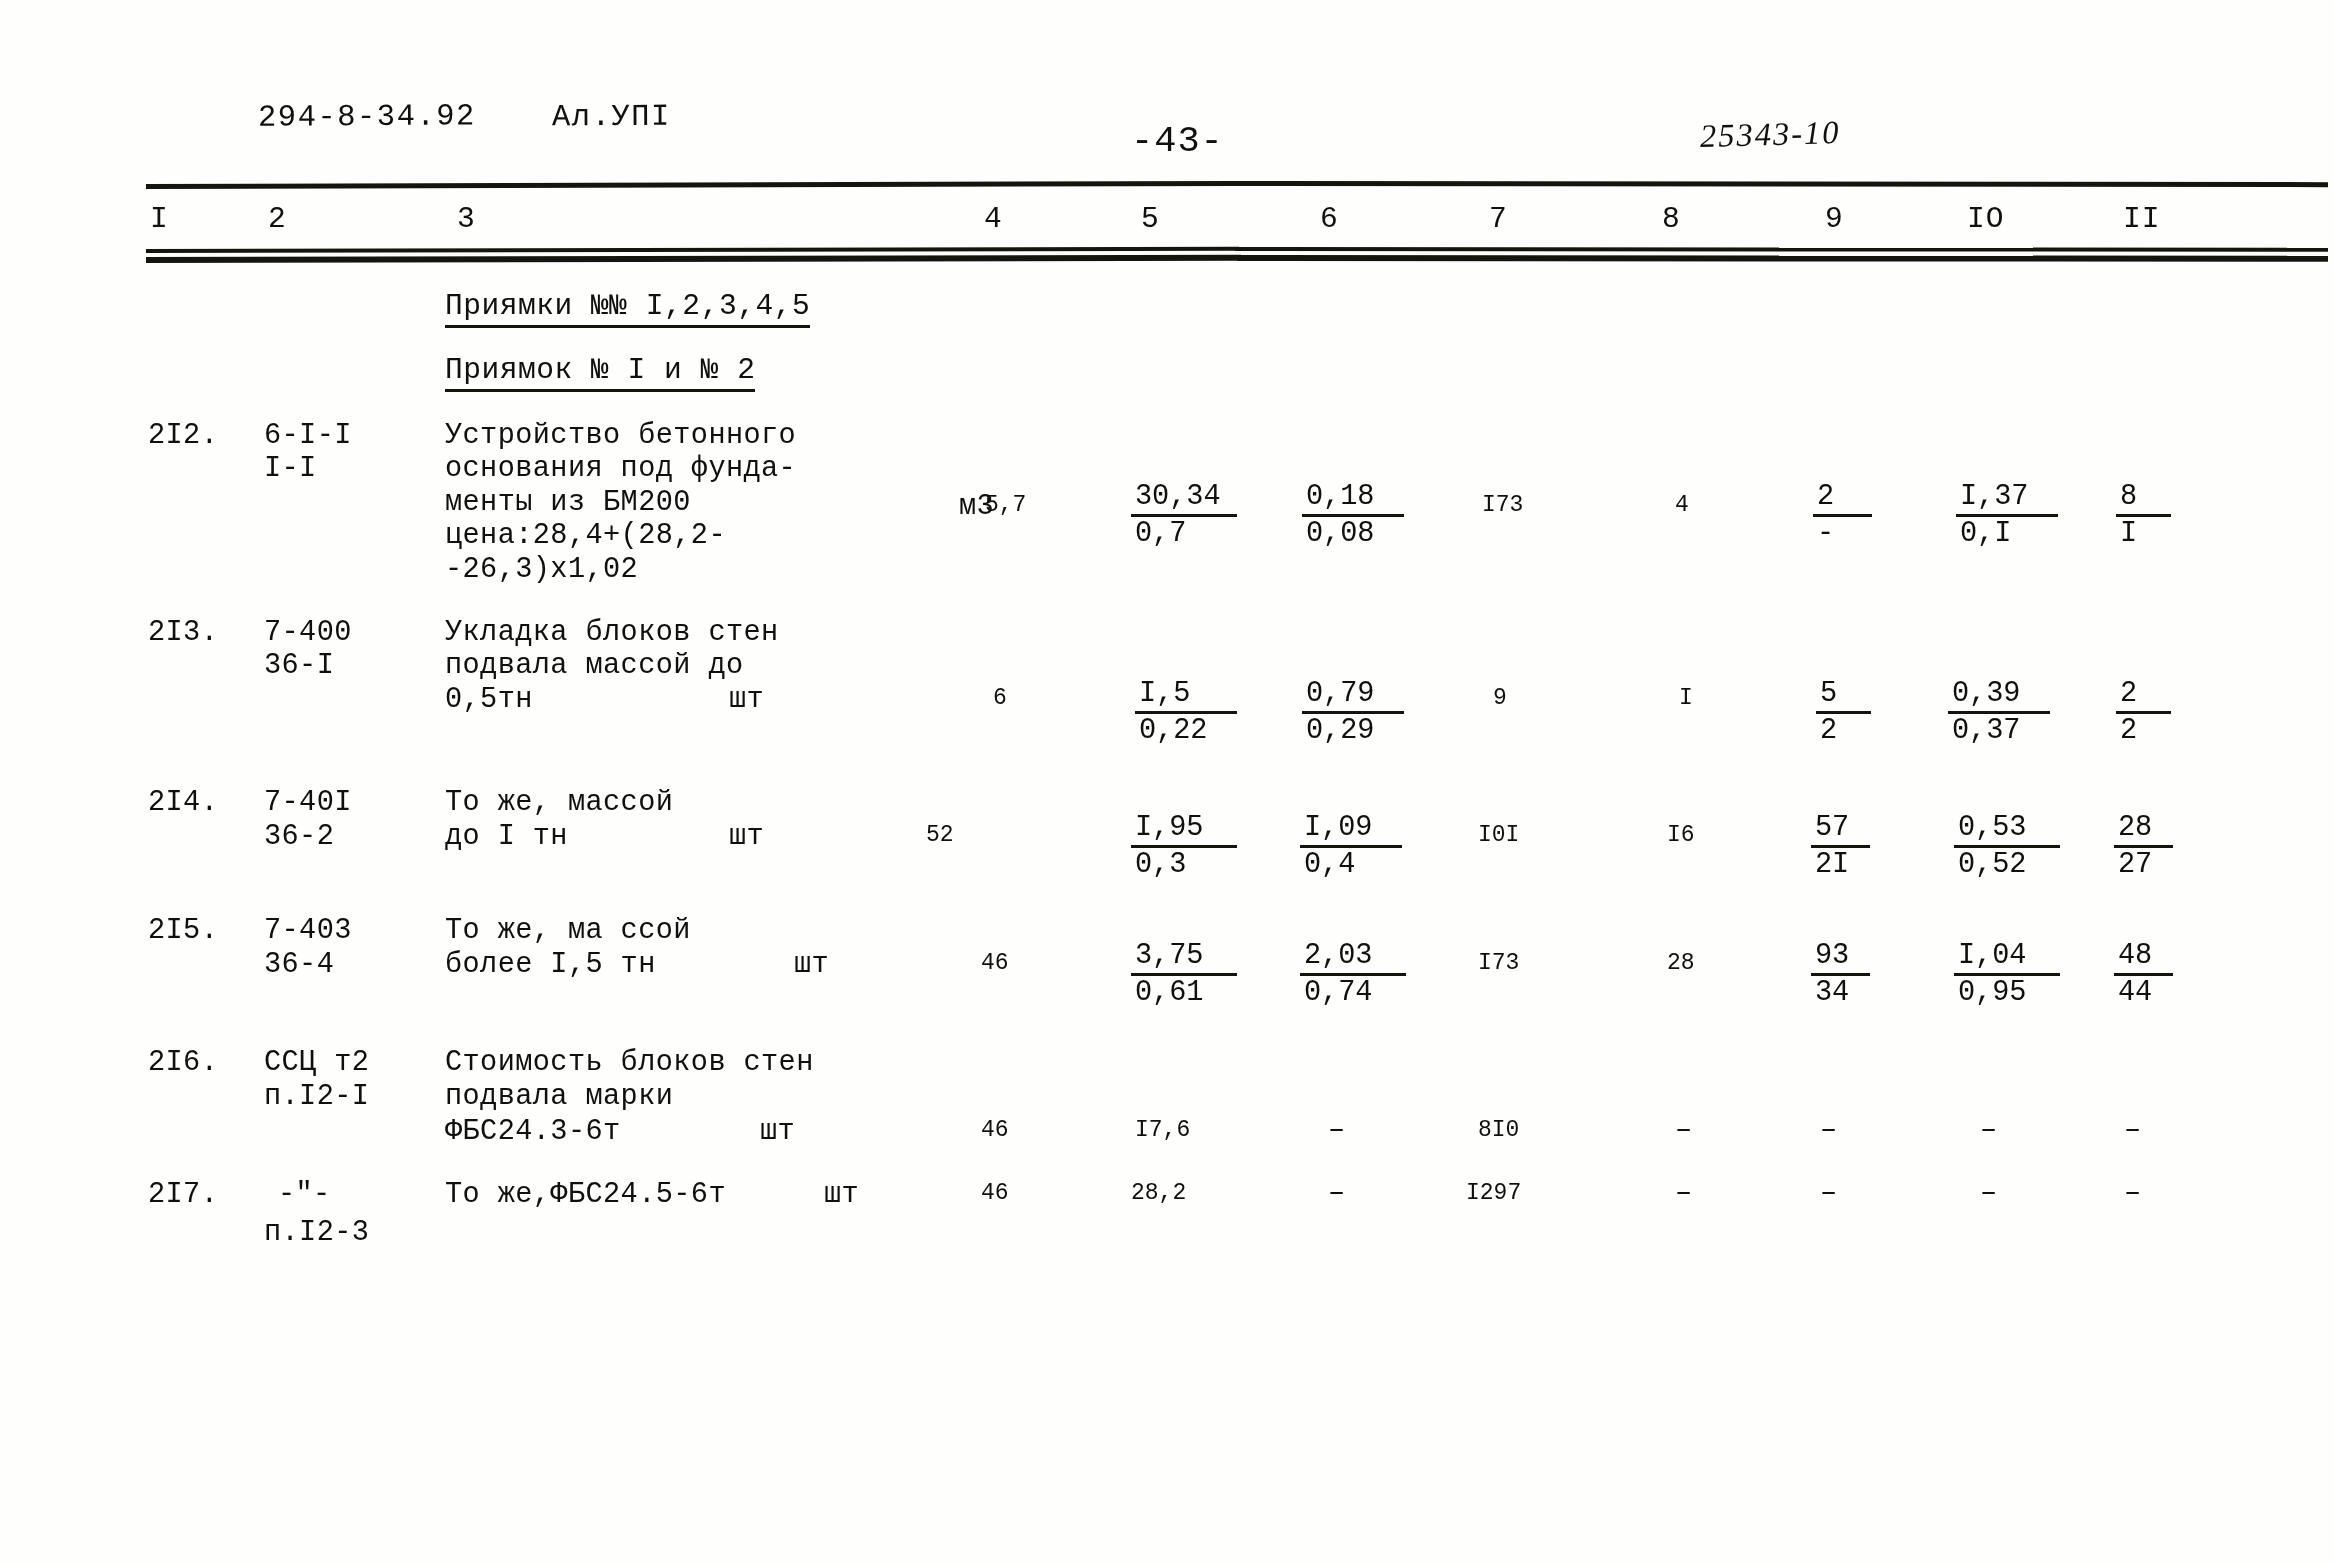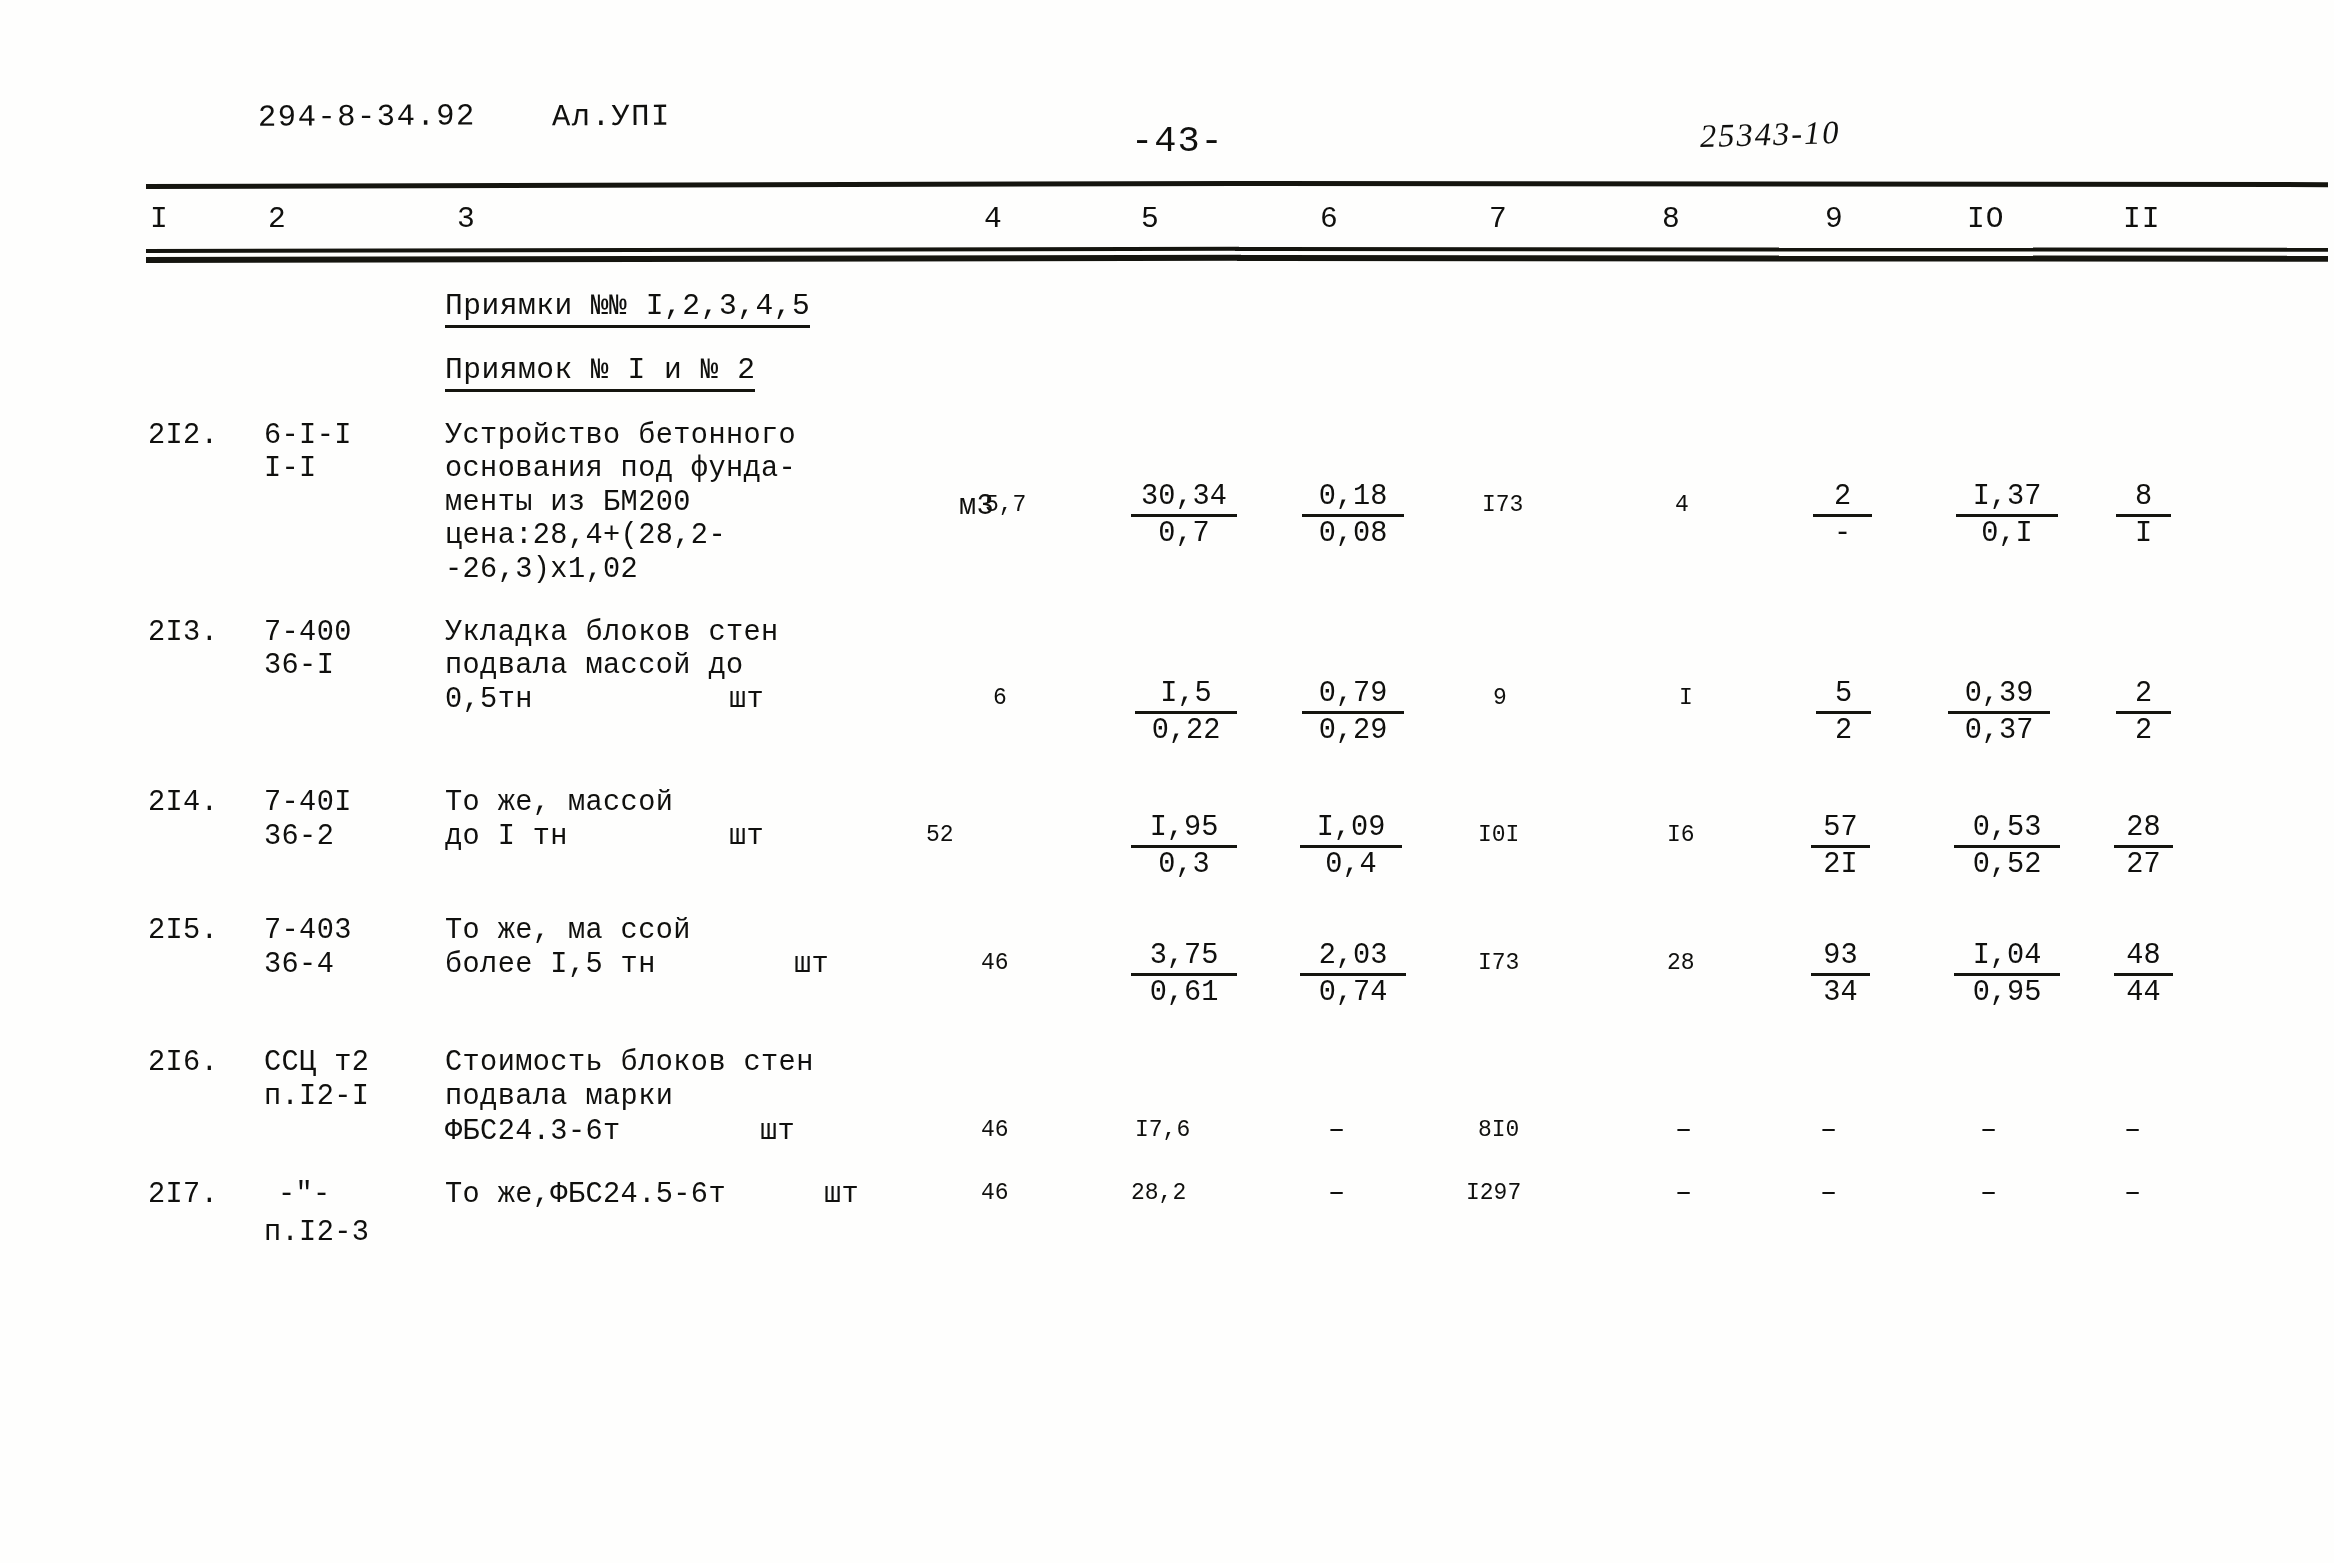--- a/index.html
+++ b/index.html
@@ -41,21 +41,21 @@
   #sec-1 { left:445px; top:289px; }
   #sec-2 { left:445px; top:353px; }
 
   
   .cell { position:absolute; white-space:pre; font-size:28.6px; line-height:33px; letter-spacing:0.4px; }
   .num  { text-align:right; }
   .desc { }
   .unit { }
 
   
-  .frac { position:absolute; display:inline-block; text-align:center; font-size:28.6px; line-height:31.5px; }
+  .frac { position:absolute; display:inline-block; font-size:28.6px; line-height:31.5px; }
   .frac .top { display:block; padding:0 3.9px; }
   .frac .bar { display:block; height:3px; background:#15150f; margin:1px 0 1px 0; width:100%; }
   .frac .bot { display:block; padding:0 3.9px; }
   .plain { position:absolute; font-size:23px; line-height:31.5px; white-space:nowrap; }
   .dash  { position:absolute; font-size:28.6px; line-height:31.5px; }
 </style>
 </head>
 <body>
 
 <div class="page">

